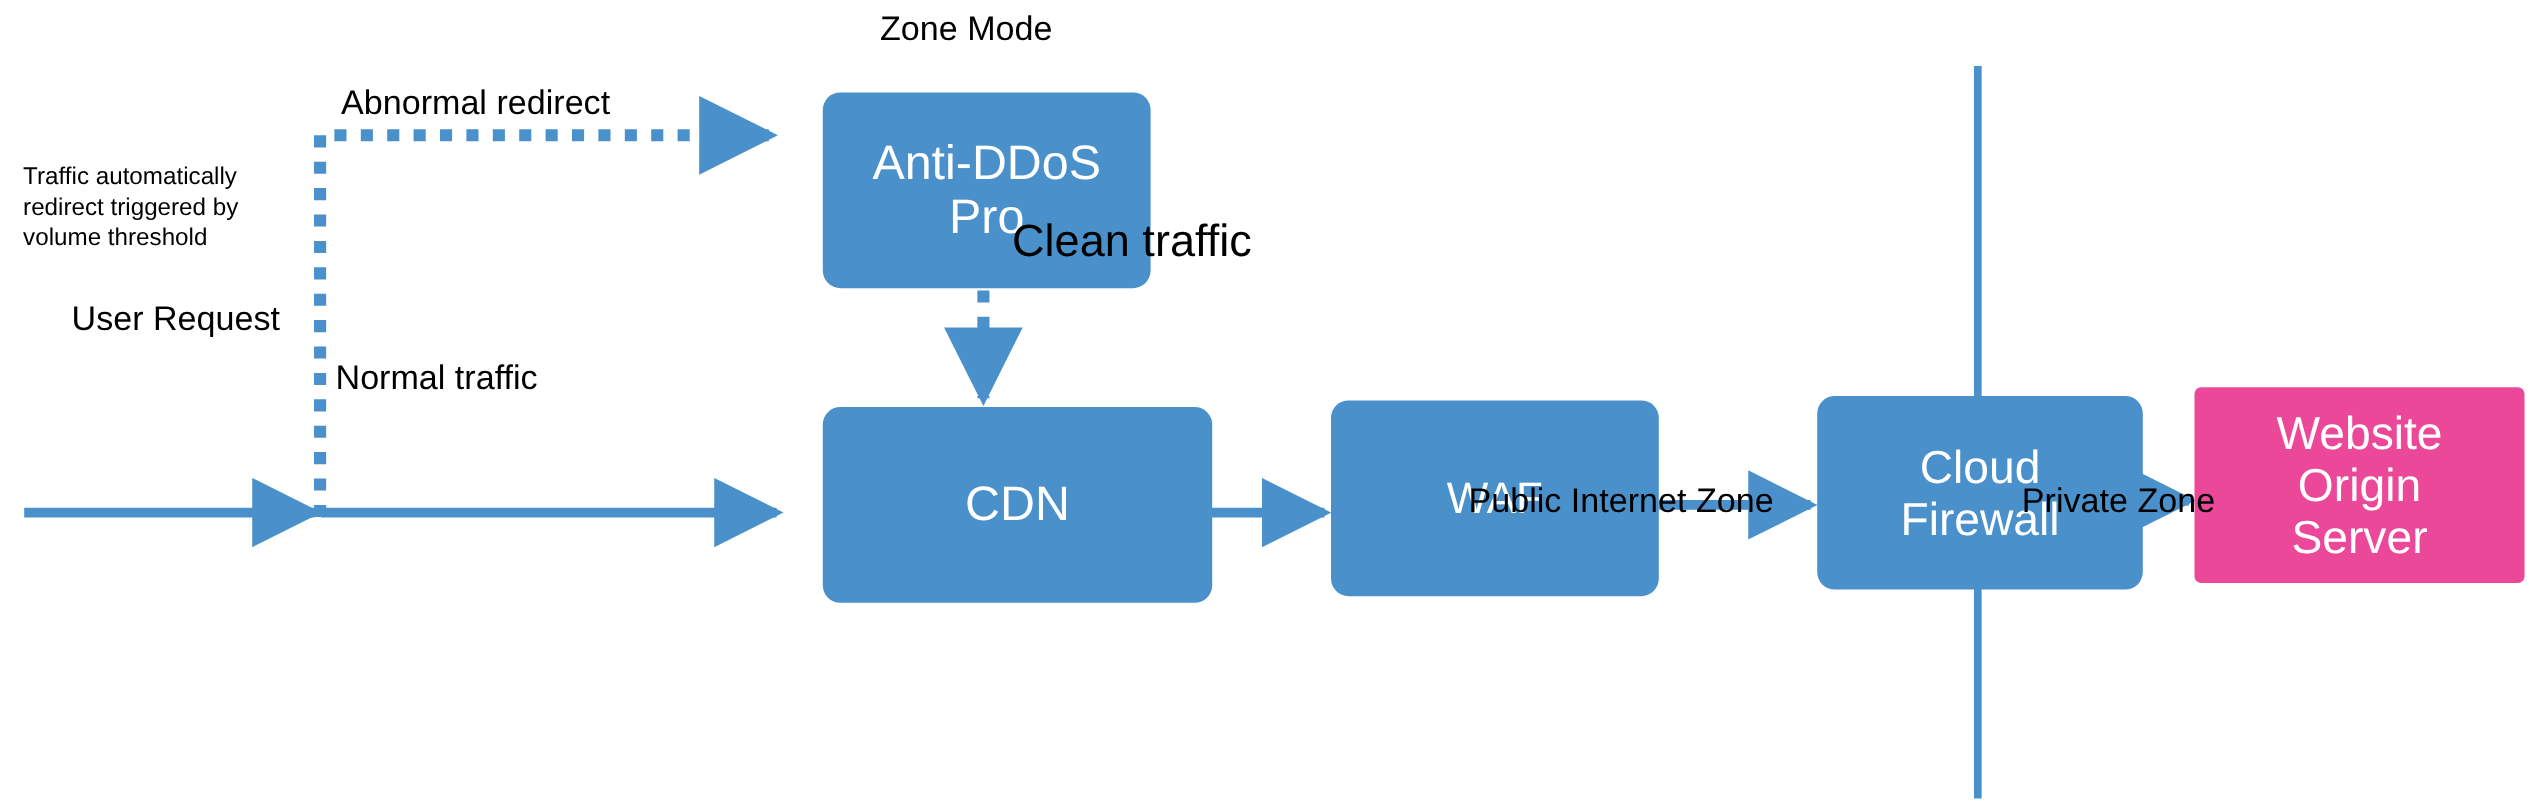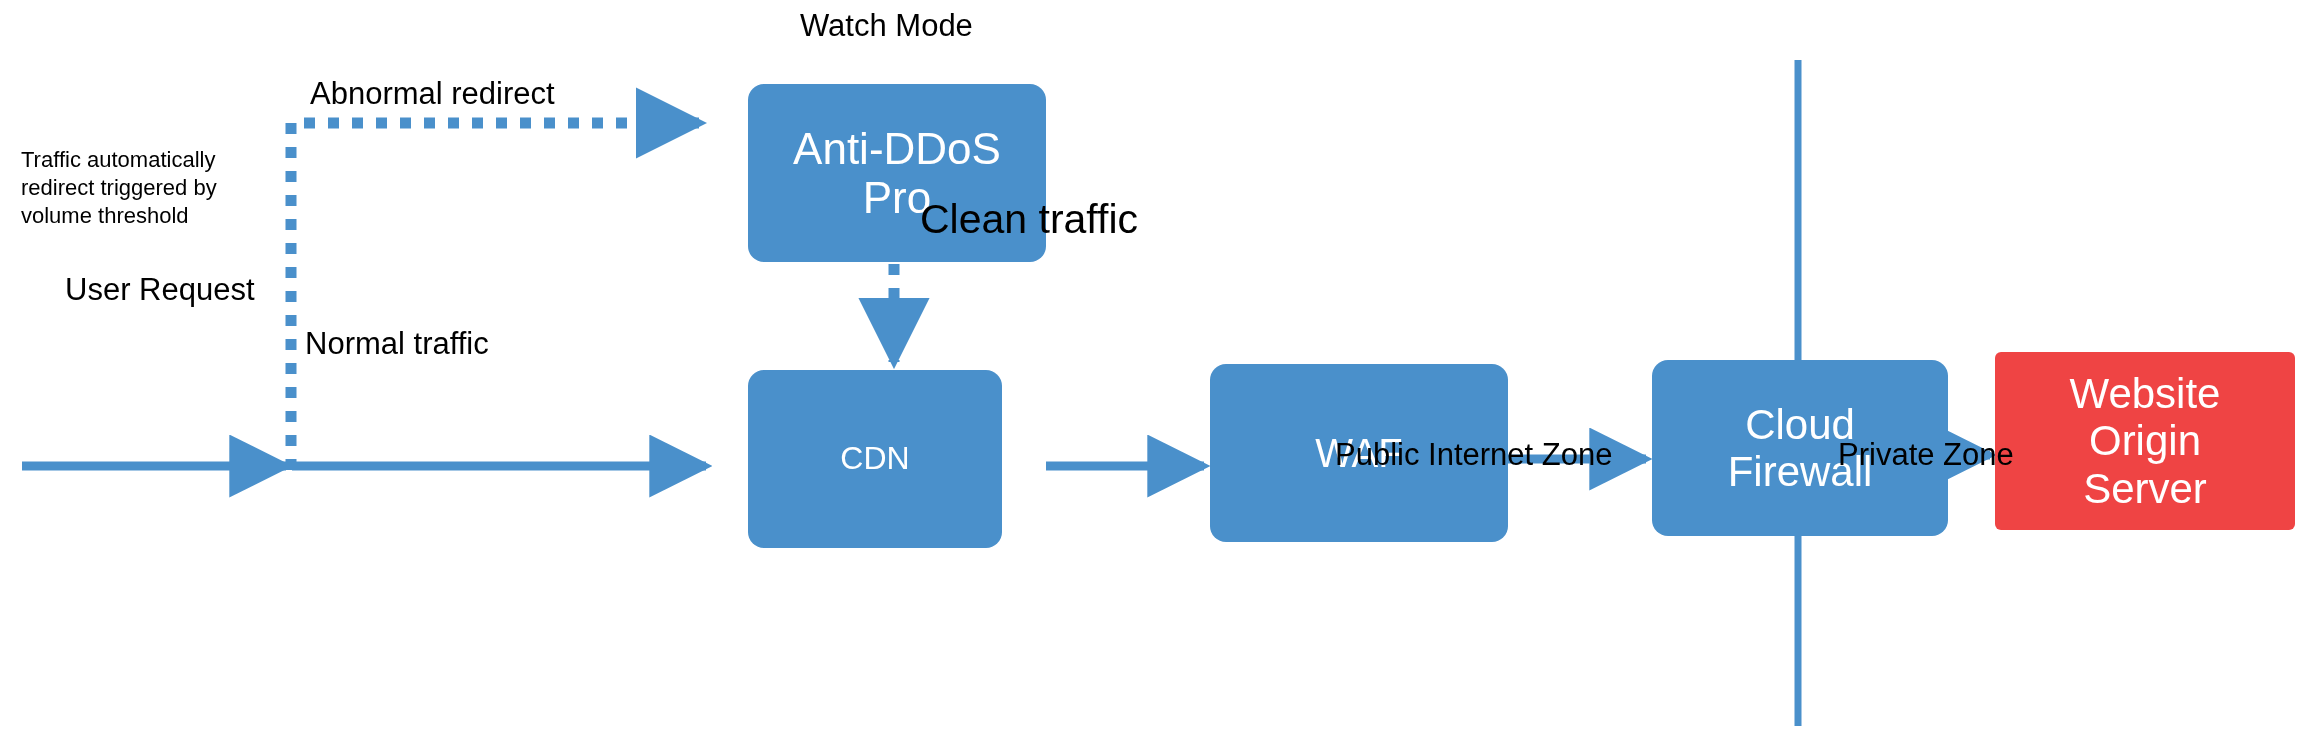--- a/index.html
+++ b/index.html
@@ -31,42 +31,42 @@
     display: flex;
     align-items: center;
     justify-content: center;
     text-align: center;
     color: #ffffff;
     box-sizing: border-box;
     line-height: 1.12;
     border-radius: 16px;
   }
   .node-blue { background: #4A90CB; }
-  .node-green { background: #ef4444; }
+  .node-green { background: #ec4899; }
   .node-label {
     display: block;
     width: 100%;
     padding: 0 8px;
     box-sizing: border-box;
   }
   .node-label .ln { display: block; }
   .edge-label,
   .zone-label,
   .note-text,
   .mode-label {
     position: absolute;
     color: #000000;
     white-space: nowrap;
   }
   .note-text {
     white-space: normal;
     line-height: 1.28;
   }
   #node-anti-ddos { left: 748px; top: 84px;  width: 298px; height: 178px; font-size: 44px; }
-  #node-cdn       { left: 748px; top: 370px; width: 254px; height: 178px; font-size: 32px; }
+  #node-cdn       { left: 748px; top: 370px; width: 354px; height: 178px; font-size: 44px; }
   #node-waf       { left: 1210px;top: 364px; width: 298px; height: 178px; font-size: 40px; }
   #node-cloud-fw  { left: 1652px;top: 360px; width: 296px; height: 176px; font-size: 42px; }
   #node-origin    { left: 1995px;top: 352px; width: 300px; height: 178px; font-size: 42px; border-radius: 6px; }
   #label-watch-mode   { left: 800px; top: 8px;   font-size: 31px; }
   #label-abnormal     { left: 310px; top: 76px;  font-size: 31px; }
   #label-clean        { left: 920px; top: 196px; font-size: 41px; }
   #label-user-request { left: 65px;  top: 272px; font-size: 31px; }
   #label-normal       { left: 305px; top: 326px; font-size: 31px; }
   #note-redirect      { left: 21px;  top: 122px; width: 200px; font-size: 22px; margin-top: 24px; }
   #zone-public        { left: 1335px;top: 437px; font-size: 31px; }
@@ -146,21 +146,21 @@
   </div>
 
   <div class="node node-green" id="node-origin">
     <span class="node-label">
       <span class="ln">Website</span>
       <span class="ln">Origin</span>
       <span class="ln">Server</span>
     </span>
   </div>
 
-  <div class="mode-label" id="label-watch-mode">Watch Mode</div>
+  <div class="mode-label" id="label-watch-mode">Zone Mode</div>
 
   <div class="edge-label" id="label-abnormal">Abnormal redirect</div>
 
   <div class="edge-label" id="label-clean">Clean traffic</div>
 
   <div class="edge-label" id="label-user-request">User Request</div>
 
   <div class="edge-label" id="label-normal">Normal traffic</div>
 
   <div class="note-text" id="note-redirect">Traffic automatically redirect triggered by volume threshold</div>

